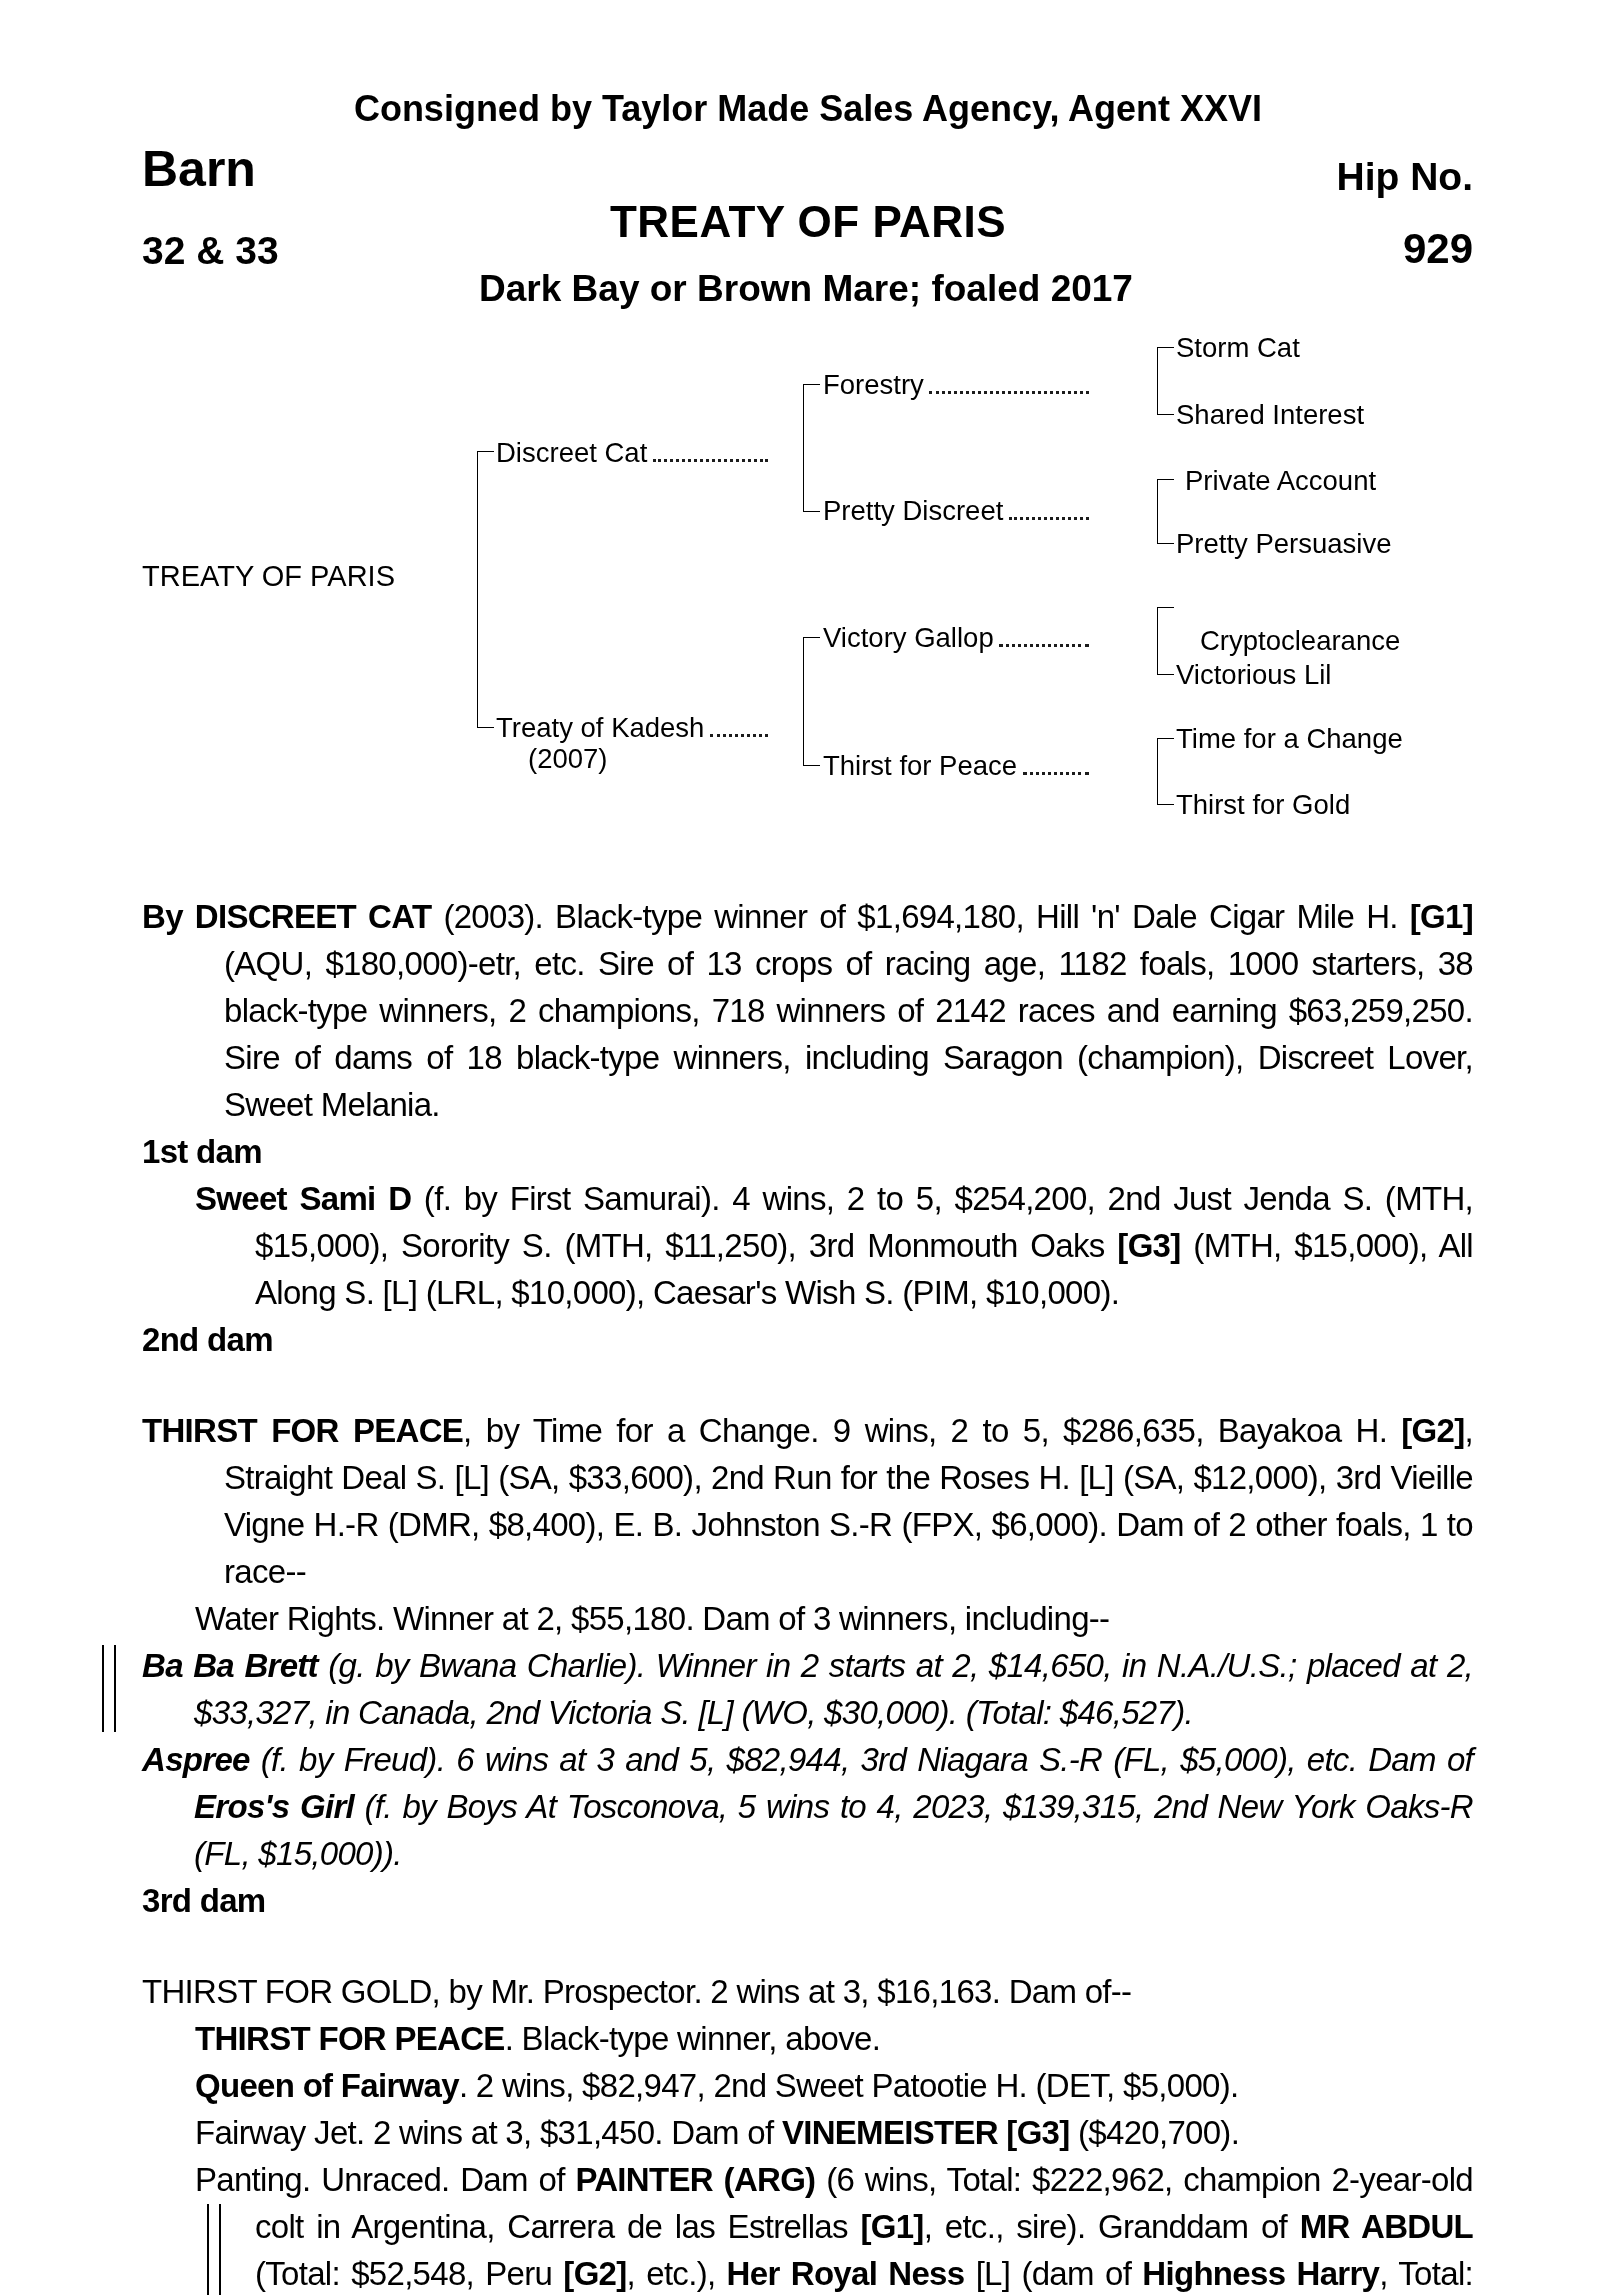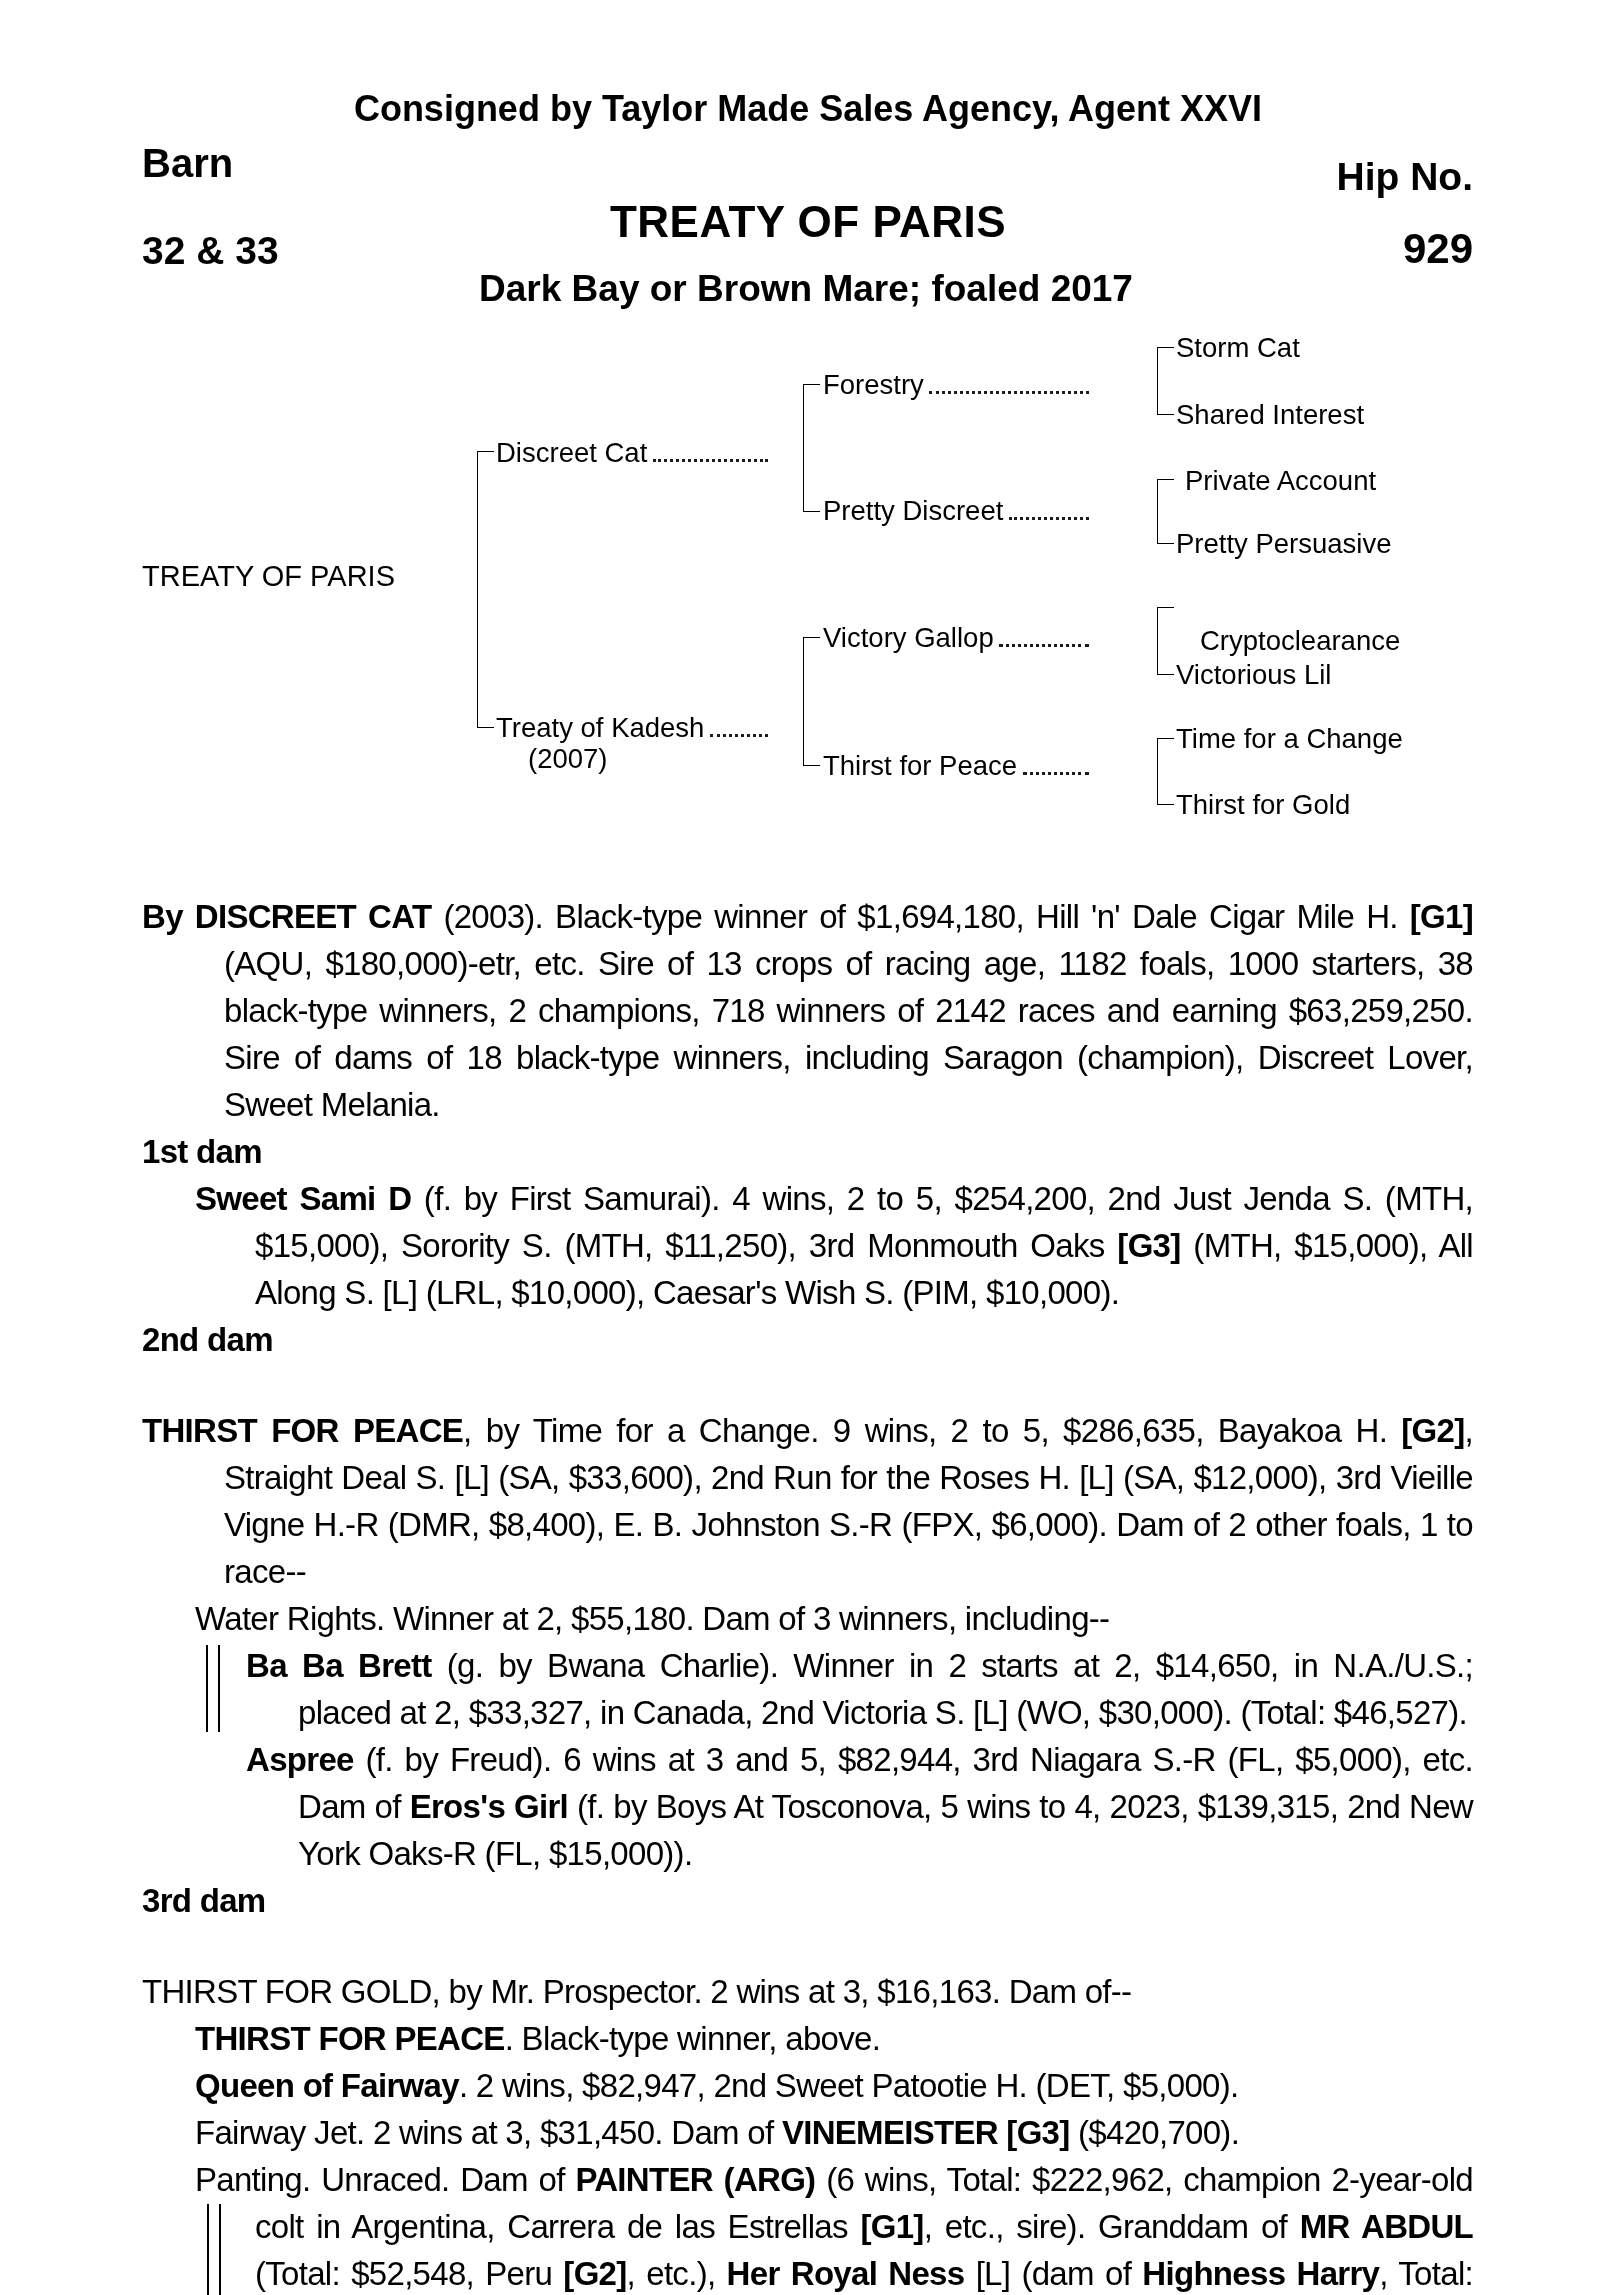--- a/index.html
+++ b/index.html
@@ -5,21 +5,21 @@
   html,body{margin:0;padding:0;}
   body{
     width:1616px;height:3227px;background:#ffffff;color:#000;
     font-family:"Liberation Sans", sans-serif;position:relative;overflow:hidden;
   }
   .page{position:absolute;inset:0;background:#fff;}
 
   
   .consignor{position:absolute;top:88px;left:0;width:1616px;text-align:center;
     font-weight:bold;font-size:36px;line-height:41px;}
-  .barn-label{position:absolute;top:141px;left:142px;font-weight:bold;font-size:40px;line-height:44px;}
+  .barn-label{position:absolute;top:147px;left:142px;font-weight:bold;font-size:50px;line-height:44px;}
   .barn-value{position:absolute;top:229px;left:142px;font-weight:bold;font-size:39px;line-height:44px;}
   .hip-label{position:absolute;top:155px;right:143px;font-weight:bold;font-size:39px;line-height:44px;text-align:right;}
   .hip-value{position:absolute;top:226px;right:143px;font-weight:bold;font-size:42px;line-height:46px;text-align:right;}
   .title{position:absolute;top:196px;left:0;width:1616px;text-align:center;
     font-weight:bold;font-size:44px;line-height:51px;letter-spacing:0.5px;}
   .subtitle{position:absolute;top:268px;left:0;width:1612px;text-align:center;
     font-weight:bold;font-size:37px;line-height:42px;}
 
   
   .chart{position:absolute;top:0;left:0;width:1616px;height:849px;}
@@ -31,21 +31,21 @@
   .bracket{position:absolute;box-sizing:border-box;width:16.5px;
     border:1.8px solid #000;border-right:none;background:transparent;}
 
   
   .bodytext{position:absolute;top:849px;left:142px;width:1331px;
     font-size:33px;line-height:47px;letter-spacing:-0.7px;}
   .p{margin:0;text-align:justify;}
   .hang0{padding-left:82px;text-indent:-82px;margin-top:44px;}
   .head{font-weight:bold;text-align:left;}
   .entry1{margin-left:53px;padding-left:60px;text-indent:-60px;}
-  .entry2{margin-left:104px;padding-left:52px;text-indent:-52px;}
+  .entry2{padding-left:52px;text-indent:-52px;font-style:italic;}
   .rel{position:relative;}
   .p b{font-weight:bold;}
   .rule2{position:absolute;width:10px;border-left:2.8px solid #000;border-right:2.8px solid #000;}
   .rule-all{left:-40px;top:2.8px;bottom:3.7px;}
   .rule-cont{left:11.5px;top:48px;bottom:3.7px;}
 </style>
 </head>
 <body>
 
 <div class="page">

